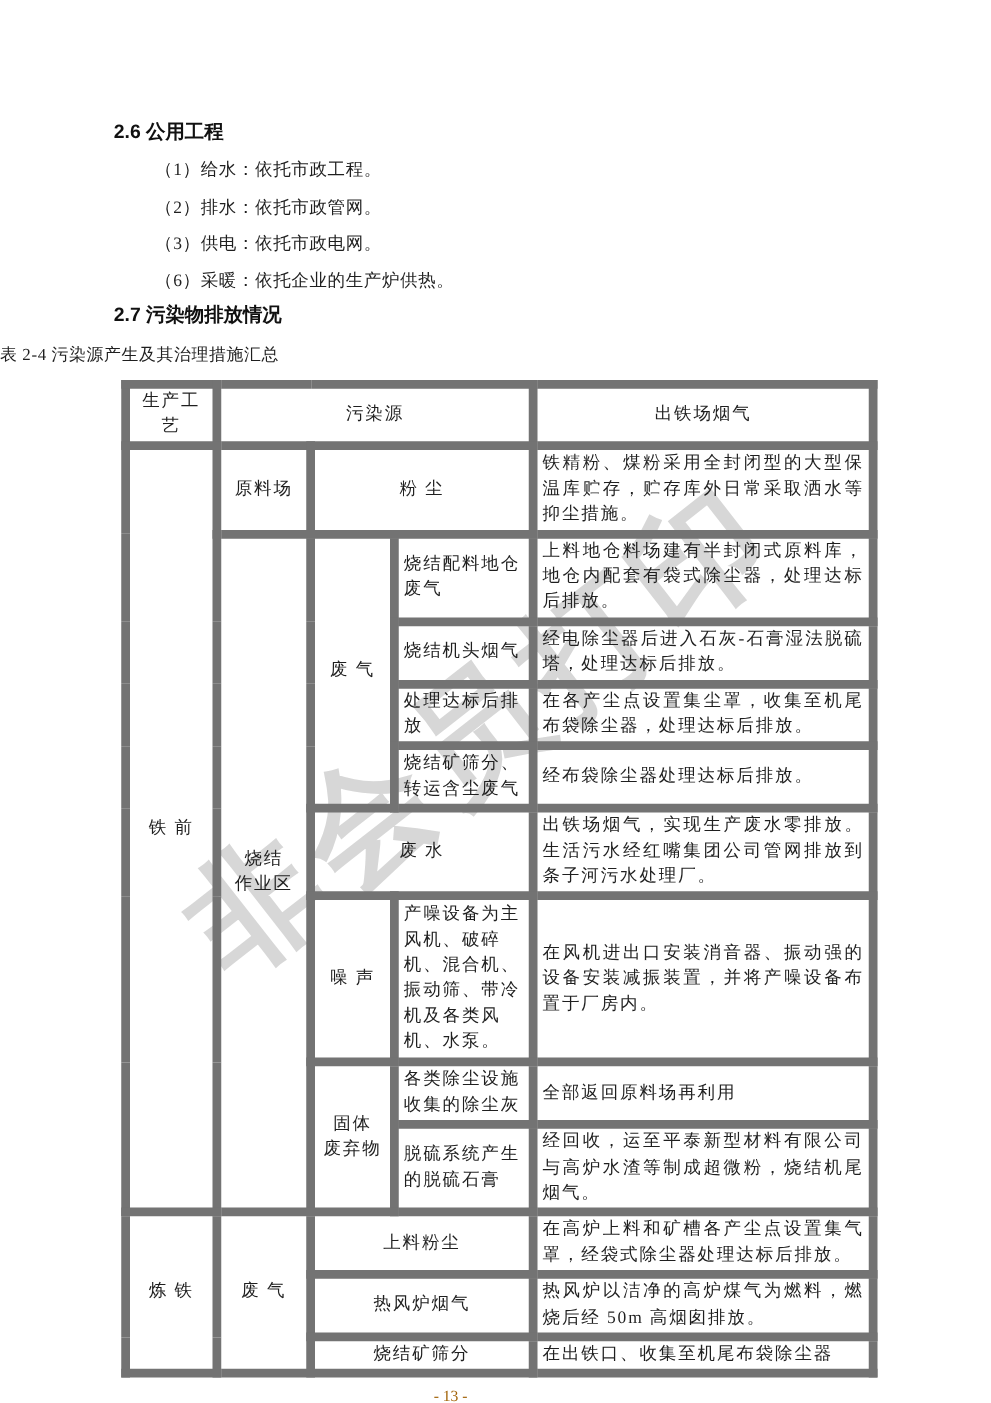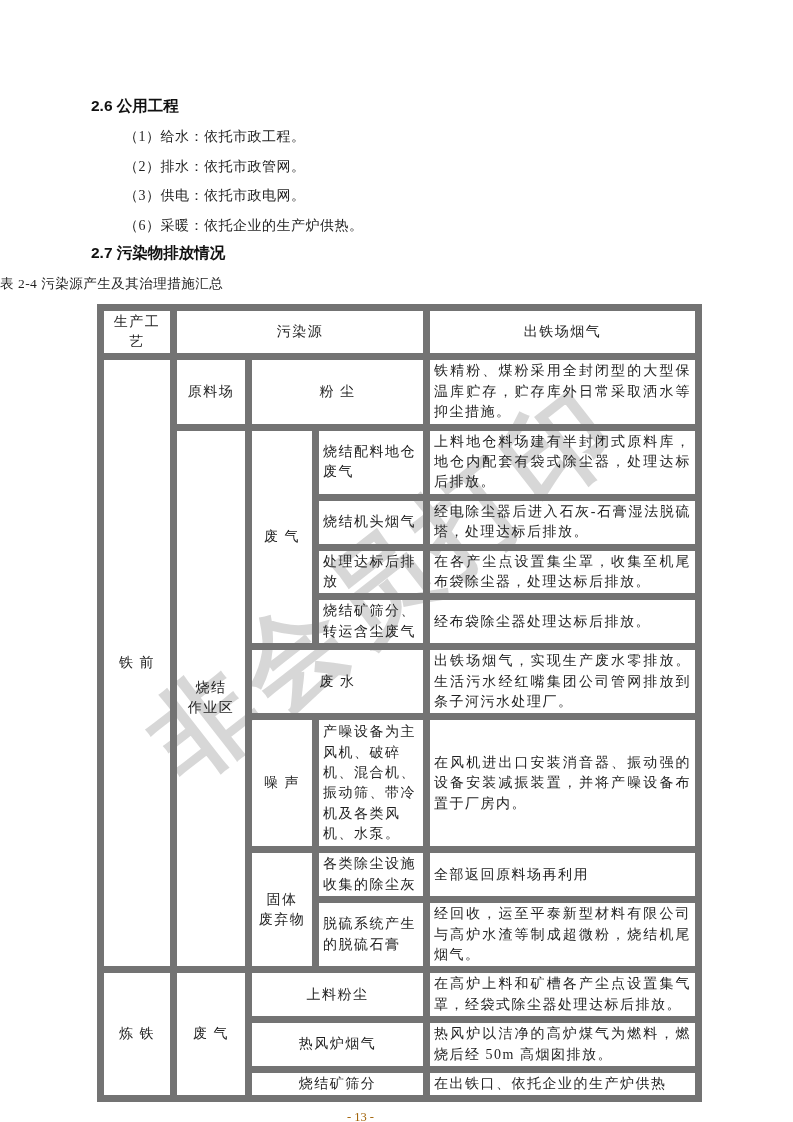--- a/index.html
+++ b/index.html
@@ -191,21 +191,21 @@
           <td class="msr">在高炉上料和矿槽各产尘点设置集气罩，经袋式除尘器处理达标后排放。</td>
         </tr>
 
         <tr class="rh45">
           <td class="c" colspan="2">热风炉烟气</td>
           <td class="msr">热风炉以洁净的高炉煤气为燃料，燃烧后经 50m 高烟囱排放。</td>
         </tr>
 
         <tr class="rh22">
           <td class="c" colspan="2">烧结矿筛分</td>
-          <td class="msr">在出铁口、依托企业的生产炉供热</td>
+          <td class="msr">在出铁口、收集至机尾布袋除尘器</td>
         </tr>
       </tbody>
     </table>
 
     <div class="footer">- 13 -</div>
 
   </div>
 </div>
 
 </body></html>

